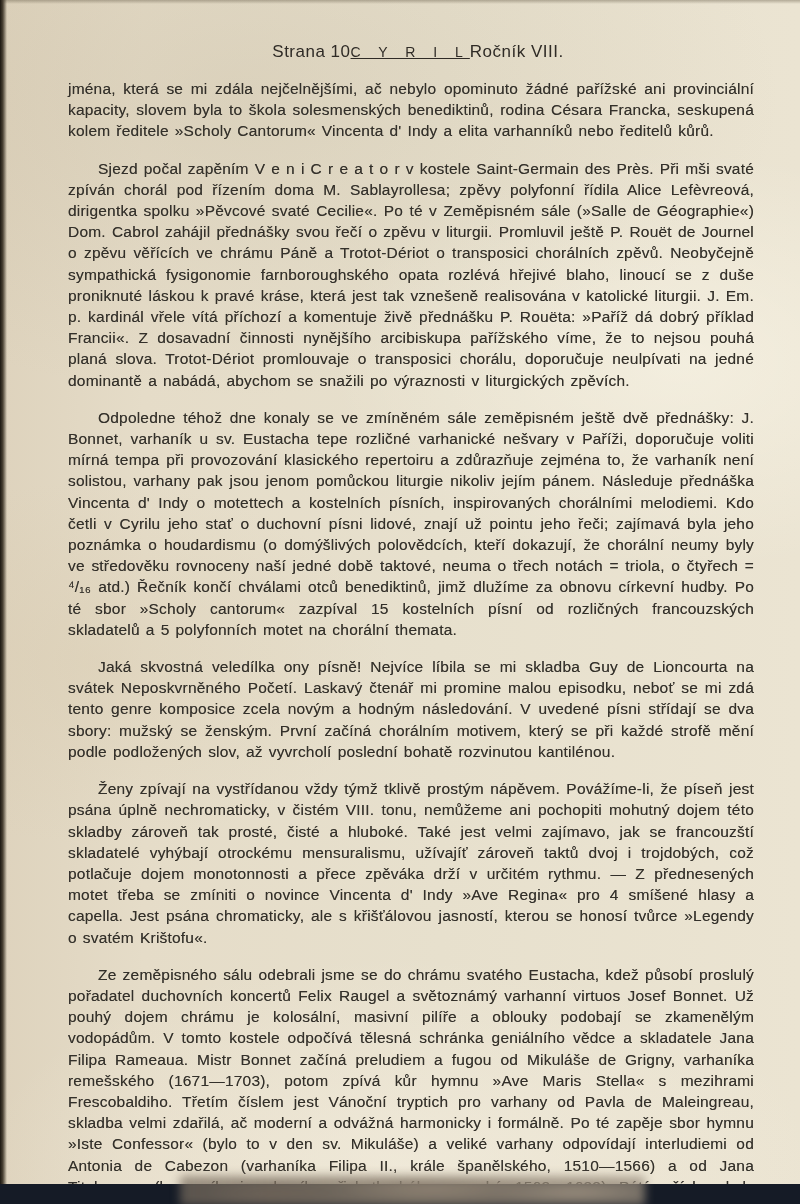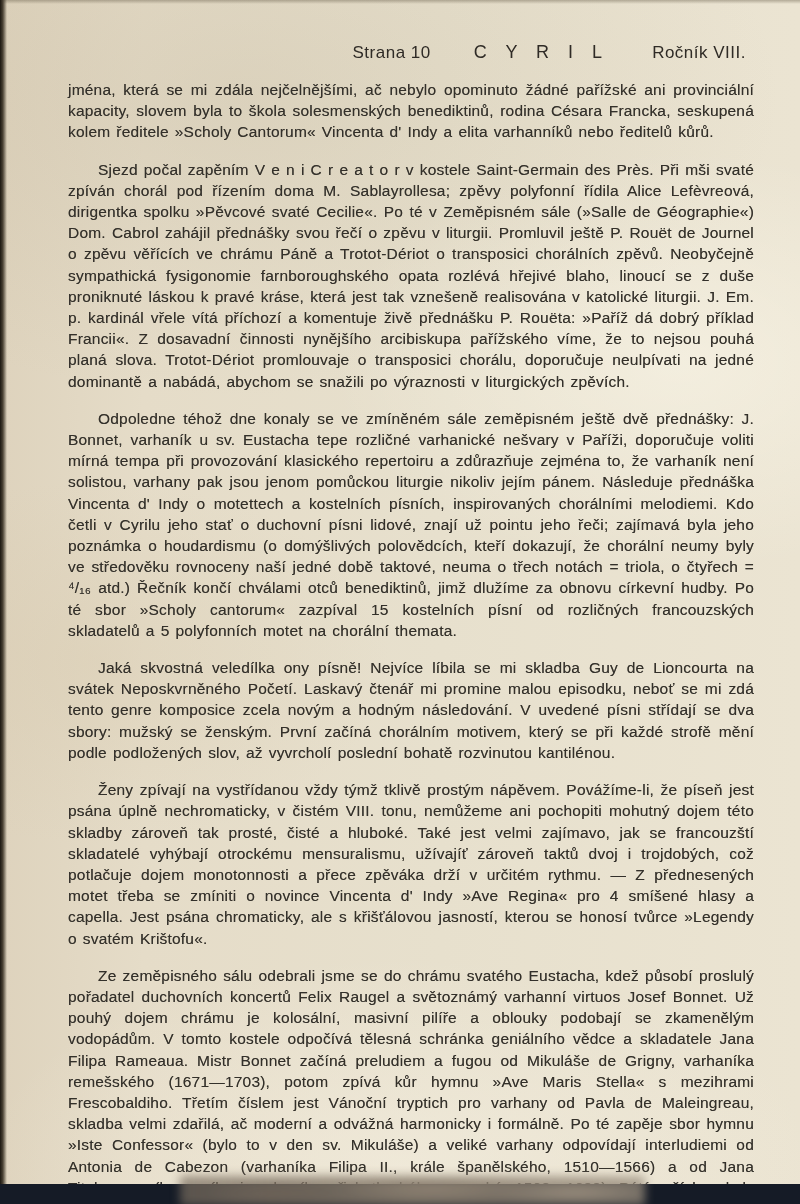--- a/index.html
+++ b/index.html
@@ -34,27 +34,26 @@
     position:absolute;left:180px;top:-8px;width:465px;height:30px;
     background:
       radial-gradient(ellipse 90px 14px at 20% 60%, #6d6257, rgba(109,98,87,0) 75%),
       radial-gradient(ellipse 140px 16px at 55% 45%, #8d8172, rgba(141,129,114,0) 75%),
       radial-gradient(ellipse 120px 15px at 85% 55%, #9a8e7e, rgba(154,142,126,0) 75%),
       linear-gradient(90deg, rgba(120,108,94,.7), rgba(138,126,110,.85) 50%, rgba(150,138,122,.7));
     filter:blur(5px);
   }
   .page{position:absolute;inset:0;padding:42px 46px 0 68px;box-sizing:border-box;}
   header{
-    display:flex;justify-content:flex-end;align-items:baseline;
+    display:flex;justify-content:center;align-items:baseline;
     padding:0 8px 0 22px;
     font-size:17px;letter-spacing:.5px;
     margin-bottom:4px;
-    gap:43px;
   }
-  .journal-title{letter-spacing:7px;font-size:18px;}
+  .journal-title{letter-spacing:7px;font-size:14px;text-decoration:underline;}
   main p{
     margin:16px 0 9px 0;
     font-size:15.5px;
     line-height:21.2px;
     text-align:justify;
     text-indent:30px;
     word-spacing:1.5px;
     letter-spacing:.2px;
     color:#33302a;
     text-shadow:0 0 .4px rgba(51,48,42,.55);

